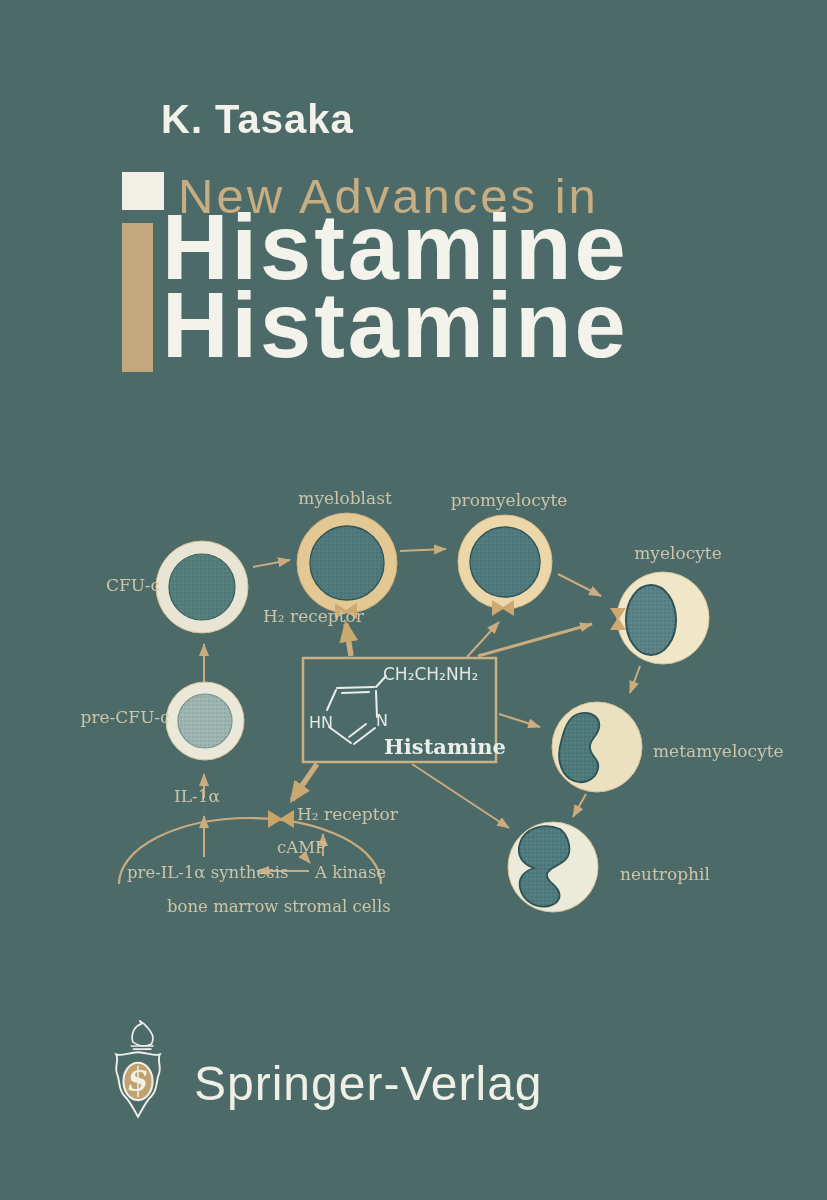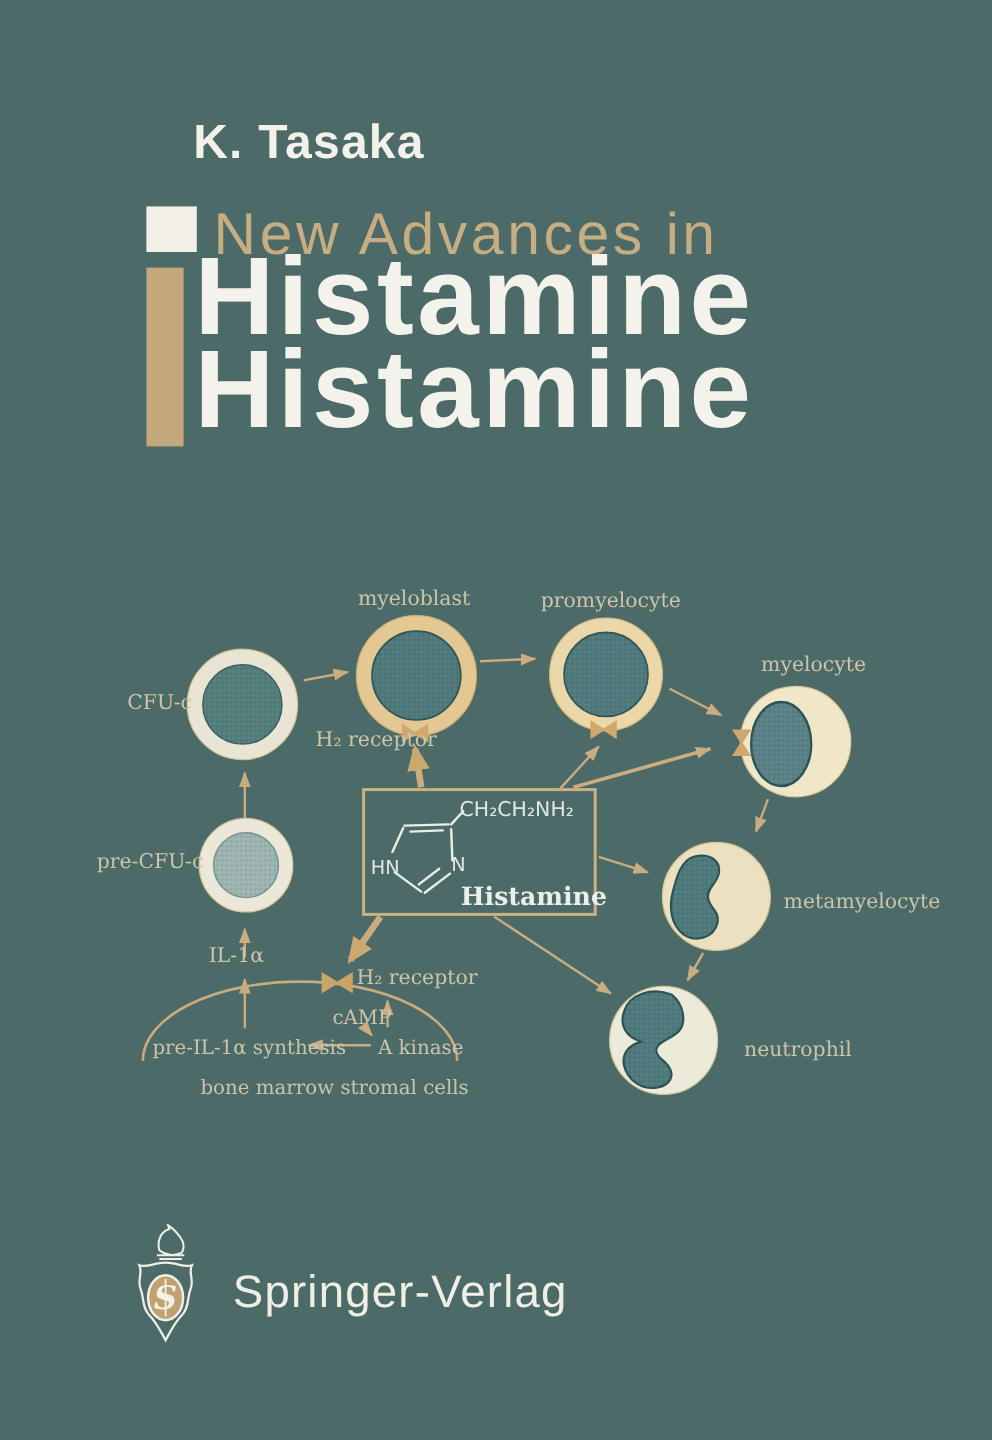--- a/index.html
+++ b/index.html
@@ -27,21 +27,21 @@
     background:#c3a87c;
   }
   .book-title{
     position:absolute;left:162px;top:208px;
     font-size:92px;font-weight:bold;color:#f4f3eb;
     line-height:78px;letter-spacing:3px;white-space:nowrap;
   }
   .diagram-svg{position:absolute;left:0;top:460px;}
   .publisher{
     position:absolute;left:194px;top:1056px;
-    font-size:38px;font-weight:normal;color:#f0efe6;letter-spacing:1px;
+    font-size:48px;font-weight:normal;color:#f0efe6;letter-spacing:1px;
   }
   .emblem{position:absolute;left:108px;top:1020px;}
   .lbl{font-family:"DejaVu Serif",serif;fill:#cdc5aa;}
   .mol{font-family:"DejaVu Sans","Liberation Sans",sans-serif;fill:#e2e8e1;}
 </style>
 </head>
 <body>
 
 <div class="cover">
 

